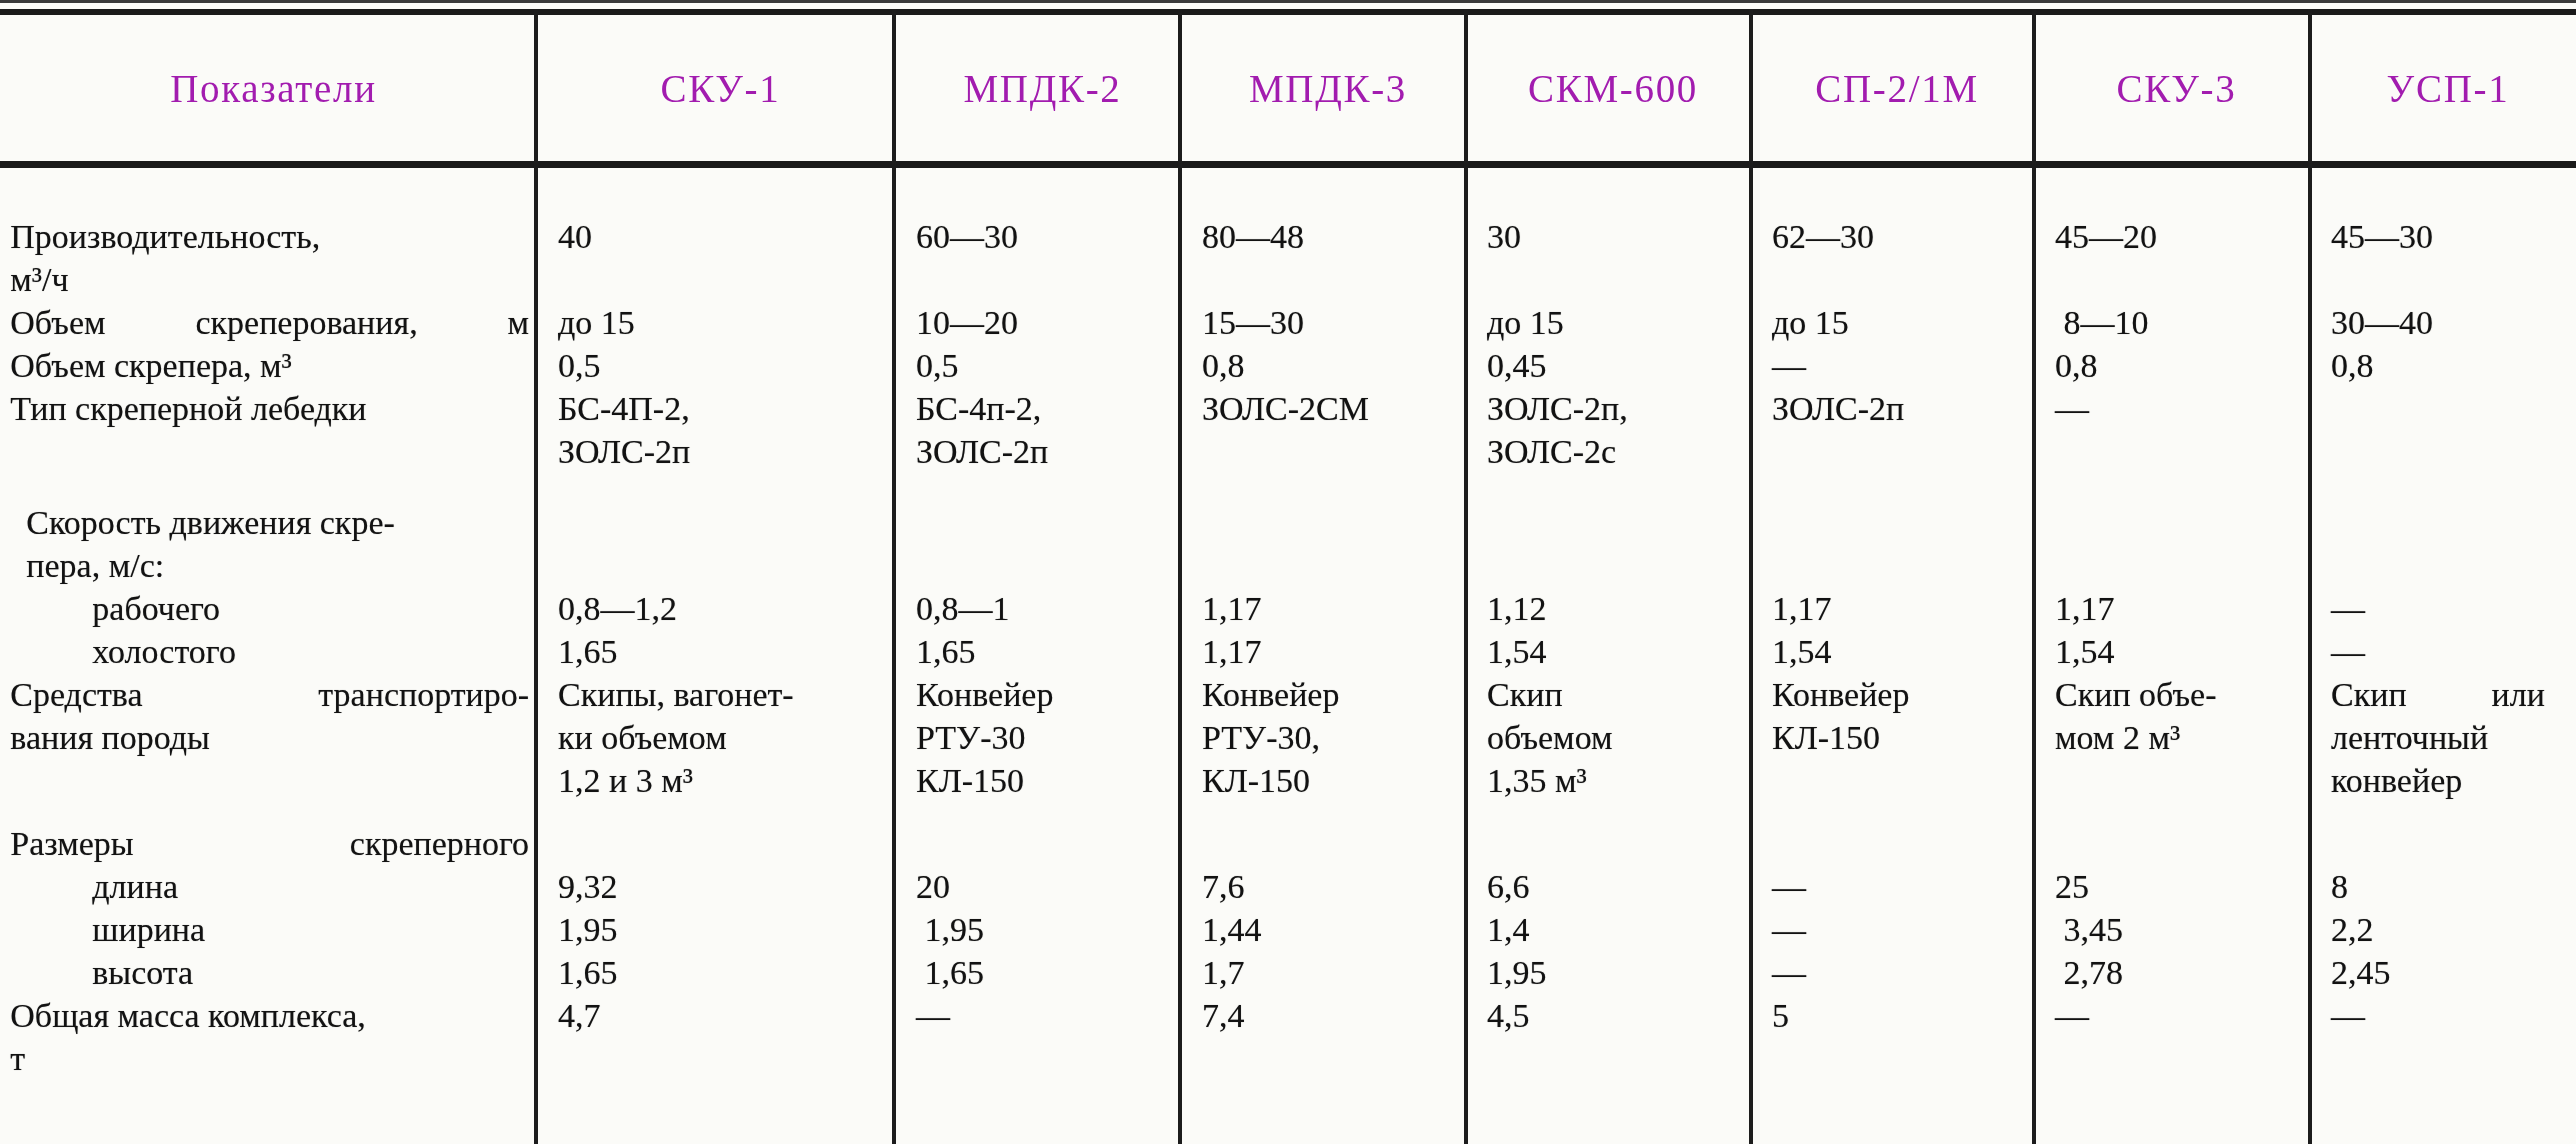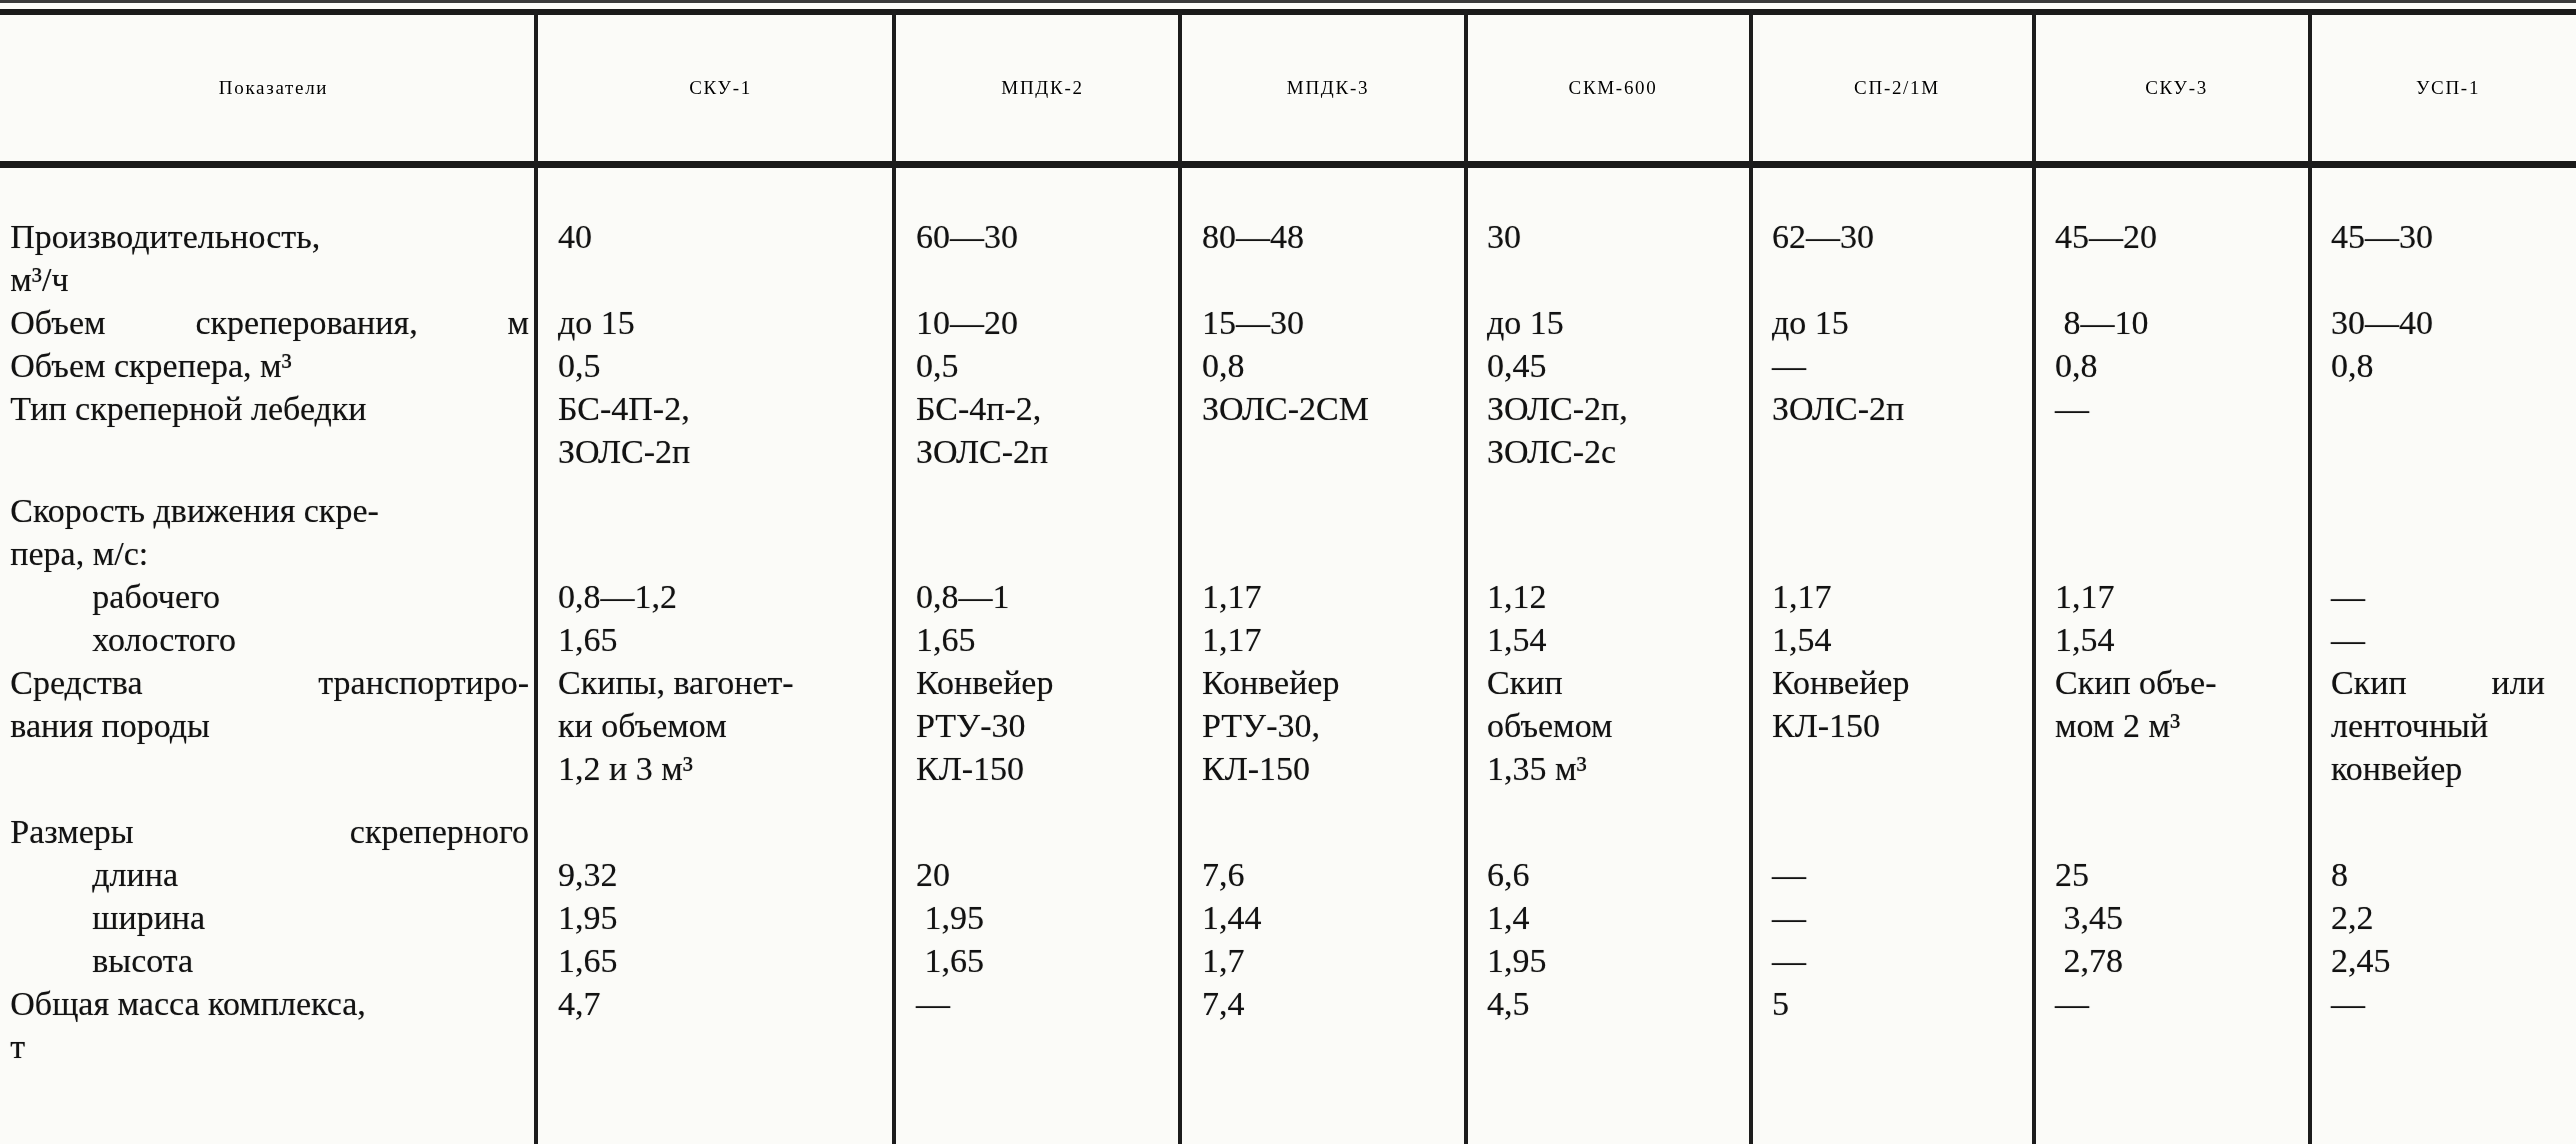--- a/index.html
+++ b/index.html
@@ -15,25 +15,25 @@
   .rule-a{top:0;height:2.6px;background:#3a3a3a;}
   .rule-b{top:8.6px;height:6.9px;}
   .rule-h{top:161px;height:6.9px;}
   
   .vline{position:absolute;top:8.6px;bottom:0;width:4.3px;background:#1c1c1c;}
   
   .g{display:grid;grid-template-columns:536px 358px 286px 285px 285px 283px 276px 267px;}
   
   .hdr{position:absolute;top:15.4px;left:0;width:2576px;height:146px;}
   .hcell{display:flex;align-items:center;justify-content:center;
-    font-size:19px;letter-spacing:1.7px;color:#000000;padding-left:11px;}
+    font-size:39px;letter-spacing:1.7px;color:#a21caf;padding-left:11px;}
   
   .tbody{position:absolute;top:184px;left:0;width:2576px;padding-top:31px;}
   .row{}
-  .row.gap-sm{margin-top:16px;}
+  .row.gap-sm{margin-top:28px;padding-left:16px;}
   .row.gap-lg{margin-top:20px;}
   .cell{font-size:34px;line-height:43px;text-shadow:0 0 0.9px rgba(10,10,10,.45);}
   .lab{padding-left:10.3px;padding-right:6.9px;}
   .lab .ln{white-space:nowrap;}
   .lab .ln.jl{text-align:justify;text-align-last:justify;white-space:normal;}
   .lab .ln.ind{padding-left:82px;}
   .val{padding-left:22px;padding-right:1.7px;white-space:pre-wrap;}
 </style>
 </head>
 <body>

